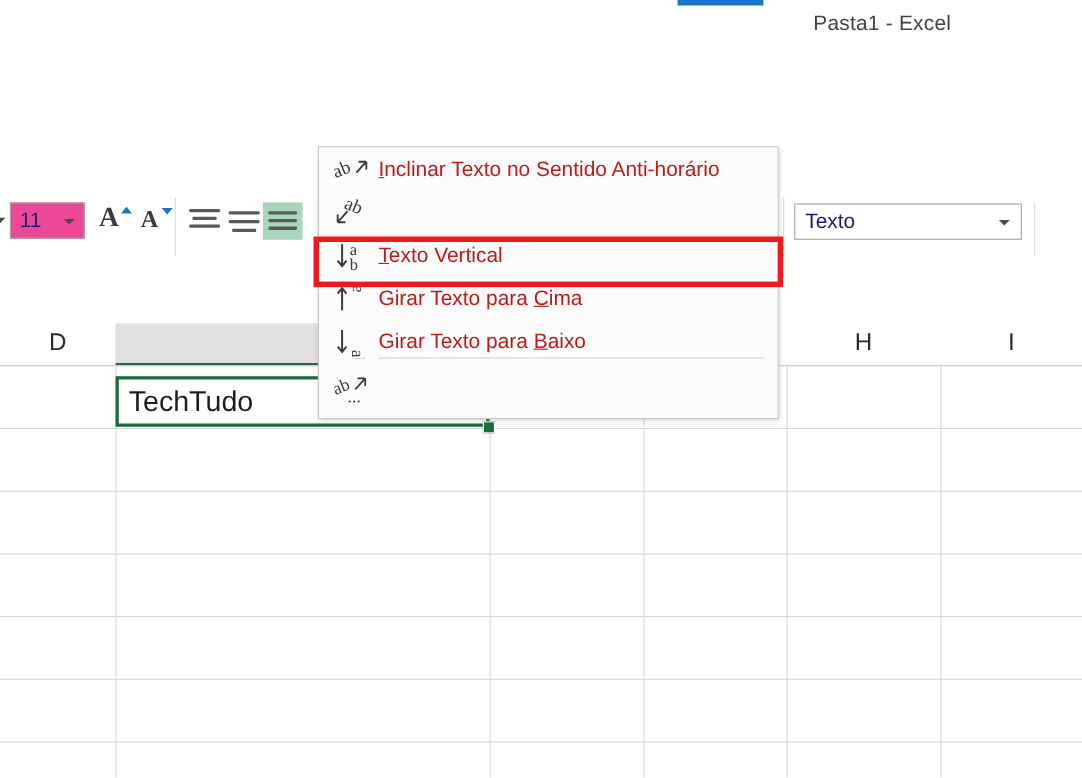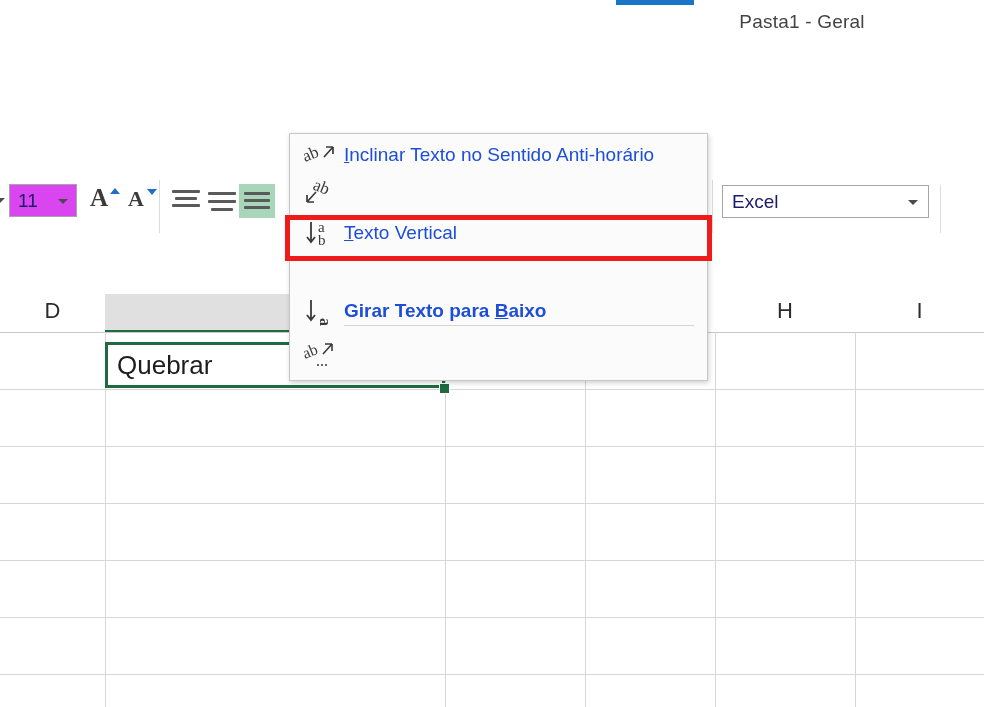--- a/index.html
+++ b/index.html
@@ -32,21 +32,21 @@
 
   
   #ribbon { position:absolute; left:0; top:85px; width:984px; height:148px; background:#fff; }
   #ribbon-bottom-line { position:absolute; left:0; top:232px; width:984px; height:1px; background:#d4d4d4; }
 
   .grpsep { position:absolute; width:1px; background:#dcdcdc; }
 
   
   #fontsize-box {
     position:absolute; left:9px; top:99px; width:68px; height:33px;
-    border:1px solid #a6a6a6; background:#d946ef;
+    border:1px solid #a6a6a6; background:#ec4899;
   }
   #fontsize-val { position:absolute; left:8px; top:5px; font-size:19px; color:#1b1b6e; }
   .caret-sm {
     width:0;height:0;border-left:5px solid transparent;border-right:5px solid transparent;
     border-top:5px solid #4a4a4a;
   }
   #fontsize-caret { position:absolute; right:8px; top:14px; }
   #fontname-caret { position:absolute; left:-5px; top:113px; }
 
   .grow-a { position:absolute; font-size:25px; color:#3b3b3b; font-family:"Liberation Serif", serif; font-weight:600;}
@@ -82,21 +82,21 @@
   #num-dialog-launcher { position:absolute; left:919px; top:210px; width:14px; height:14px; }
   #cond-fmt-label { position:absolute; left:948px; top:146px; font-size:19px; color:#3d3d3d; line-height:26px; white-space:nowrap; }
 
   
   #orient-menu {
     position:absolute; left:289px; top:133px; width:419px; height:248px;
     background:#fbfbfb; border:1px solid #c6c6c6; box-shadow: 1px 2px 5px rgba(0,0,0,.18);
     z-index: 40;
   }
   .menu-item { position:absolute; left:0; width:417px; height:39px; }
-  .menu-label { position:absolute; left:54px; top:9px; font-size:19px; color:#1d4ed8; white-space:nowrap; }
+  .menu-label { position:absolute; left:54px; top:9px; font-size:19px; color:#b91c1c; white-space:nowrap; }
   .menu-label u { text-decoration: underline; }
   .menu-icon { position:absolute; left:14px; top:5px; width:32px; height:30px; }
   #menu-divider { position:absolute; left:54px; top:191px; width:350px; height:1px; background:#d5d5d5; }
 
   
   #red-highlight {
     position:absolute; left:285px; top:215px; width:427px; height:46px;
     border:5px solid #ef1b1b; background:transparent; z-index:60; pointer-events:none;
   }
 
@@ -128,21 +128,21 @@
     border:3px solid #1d6b3f; background:#fff;
   }
   #selected-cell-text { position:absolute; left:9px; top:5px; font-size:26px; color:#1d1d1d; }
   #fill-handle { position:absolute; left:439px; top:93px; width:11px; height:11px; background:#1d6b3f; border:1px solid #fff; }
 </style>
 </head>
 <body>
 
 <div id="topstrip">
   <div id="blue-tab-marker"></div>
-  <div id="window-title">Pasta1 - Geral</div>
+  <div id="window-title">Pasta1 - Excel</div>
 </div>
 
 <div id="ribbon-tabs">
   <div class="rtab" id="rtab0" style="left: -8px;">DA PÁGINA</div>
   <div class="rtab" id="rtab1" style="left: 152px;">FÓRMULAS</div>
   <div class="rtab" id="rtab2" style="left: 297px;">DADOS</div>
   <div class="rtab" id="rtab3" style="left: 412px;">REVISÃO</div>
   <div class="rtab" id="rtab4" style="left: 530px;">EXIBIÇÃO</div>
   <div id="tabs-underline"></div>
 </div>
@@ -249,21 +249,21 @@
     <span class="ln" style="left:7px;top:9px;width:20px;"></span>
     <span class="ln" style="left:3px;top:16px;width:28px;"></span>
   </div>
   <div class="align-icon" style="left:245px;top:156px;">
     <span class="ln" style="left:3px;top:2px;width:28px;"></span>
     <span class="ln" style="left:12px;top:9px;width:19px;"></span>
     <span class="ln" style="left:3px;top:16px;width:28px;"></span>
   </div>
 
   <div id="numfmt-box">
-    <span id="numfmt-val">Excel</span>
+    <span id="numfmt-val">Texto</span>
     <span class="caret-sm" id="numfmt-caret"></span>
   </div>
 
   <div style="position:absolute;left:724px;top:150px;width:36px;height:32px;">
     <svg width="36" height="32" viewBox="0 0 36 32">
       <rect x="2" y="3" width="26" height="16" fill="#2b6fc4"></rect>
       <circle cx="15" cy="11" r="4.5" fill="#ffffff"></circle>
       <ellipse cx="16" cy="23" rx="11" ry="3.3" fill="#f2c14e" stroke="#b98b1d" stroke-width="1"></ellipse>
       <ellipse cx="16" cy="27" rx="11" ry="3.3" fill="#f2c14e" stroke="#b98b1d" stroke-width="1"></ellipse>
     </svg>
@@ -335,21 +335,21 @@
       <div class="vline" style="left: 855px; top: 42px; height: 375px;"></div>
       <div class="hline" style="top: 99px;"></div>
       <div class="hline" style="top: 156px;"></div>
       <div class="hline" style="top: 213px;"></div>
       <div class="hline" style="top: 270px;"></div>
       <div class="hline" style="top: 327px;"></div>
       <div class="hline" style="top: 384px;"></div>
     </div>
 
   <div id="selected-cell">
-    <div id="selected-cell-text">Quebrar</div>
+    <div id="selected-cell-text">TechTudo</div>
   </div>
   <div id="fill-handle"></div>
 </div>
 
 <div id="orient-menu">
   <div class="menu-item" id="mi0" style="top:1px;">
     <span class="menu-icon">
       <svg width="32" height="30" viewBox="0 0 32 30">
         <text x="1" y="22" font-family="Liberation Serif, serif" font-size="17" fill="#3a3a3a" transform="rotate(-22 1 22)">ab</text>
         <path d="M20 17 L29 7 M29 7 L22 7 M29 7 L29 14" stroke="#3a3a3a" stroke-width="1.7" fill="none"></path>
@@ -371,22 +371,31 @@
     <span class="menu-icon">
       <svg width="32" height="30" viewBox="0 0 32 30">
         <path d="M7 4 L7 24 M3 19 L7 24 L11 19" stroke="#3a3a3a" stroke-width="1.8" fill="none"></path>
         <text x="14" y="14" font-family="Liberation Serif, serif" font-size="15" fill="#3a3a3a">a</text>
         <text x="14" y="27" font-family="Liberation Serif, serif" font-size="15" fill="#3a3a3a">b</text>
       </svg>
     </span>
     <span class="menu-label"><u>T</u>exto Vertical</span>
   </div>
 
-
-  <div class="menu-item" id="mi4" style="top:157px;font-weight:bold;">
+  <div class="menu-item" id="mi3" style="top:118px;">
+    <span class="menu-icon">
+      <svg width="32" height="30" viewBox="0 0 32 30">
+        <path d="M7 25 L7 5 M3 10 L7 5 L11 10" stroke="#3a3a3a" stroke-width="1.8" fill="none"></path>
+        <text x="24" y="9" font-family="Liberation Serif, serif" font-size="16" fill="#3a3a3a" transform="rotate(-90 24 9)">ab</text>
+      </svg>
+    </span>
+    <span class="menu-label">Girar Texto para <u>C</u>ima</span>
+  </div>
+
+  <div class="menu-item" id="mi4" style="top:157px;">
     <span class="menu-icon">
       <svg width="32" height="30" viewBox="0 0 32 30">
         <path d="M7 4 L7 24 M3 19 L7 24 L11 19" stroke="#3a3a3a" stroke-width="1.8" fill="none"></path>
         <text x="16" y="22" font-family="Liberation Serif, serif" font-size="16" fill="#3a3a3a" transform="rotate(90 16 22)">ab</text>
       </svg>
     </span>
     <span class="menu-label">Girar Texto para <u>B</u>aixo</span>
   </div>
 
   <div id="menu-divider"></div>

